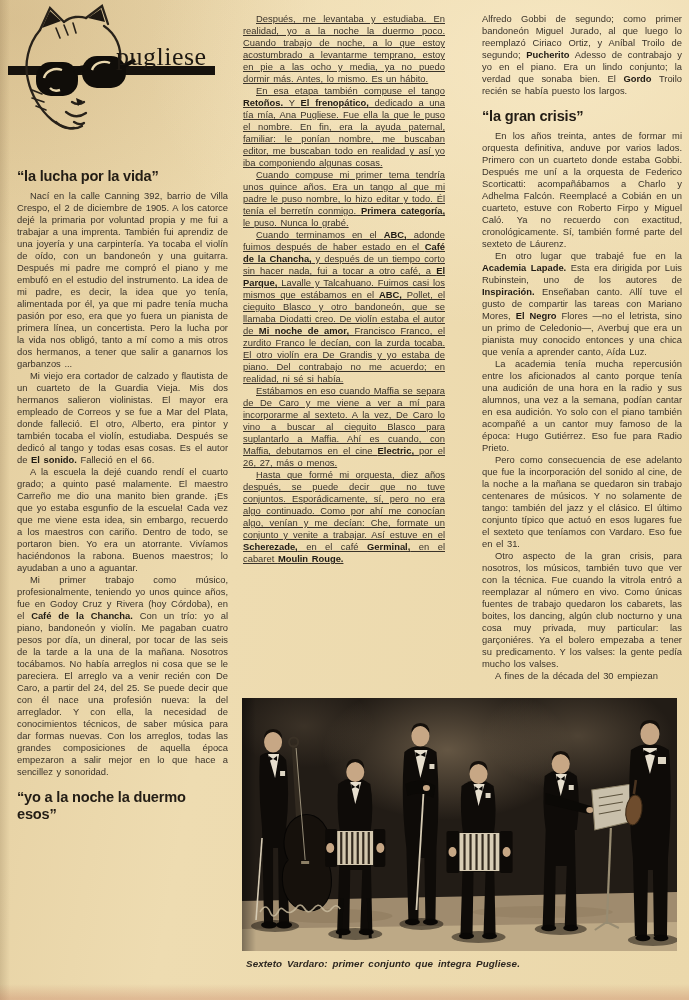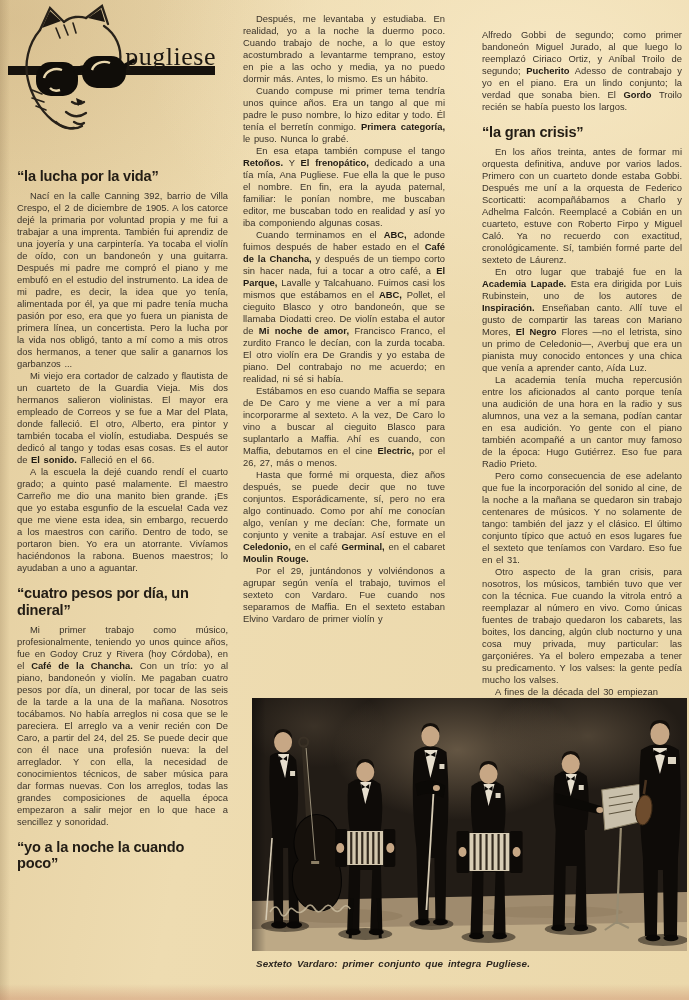--- a/index.html
+++ b/index.html
@@ -16,38 +16,38 @@
     background:linear-gradient(180deg,rgba(0,0,0,0) 0%,rgba(190,110,85,.30) 90%);
   }
   .page::before{
     content:"";position:absolute;top:0;bottom:0;left:0;width:10px;pointer-events:none;
     background:linear-gradient(90deg,rgba(80,55,25,.16),rgba(80,55,25,0));
   }
   
   .mast-rule{position:absolute;left:8px;top:66px;width:207px;height:9px;background:#16120d;}
   .cat-logo{position:absolute;left:16px;top:4px;width:122px;height:130px;z-index:2;}
   .title{
-    position:absolute;left:116px;top:27px;width:100px;z-index:3;text-align:right;
+    position:absolute;left:116px;top:27px;width:100px;z-index:3;text-align:left;
     font-family:"Liberation Serif",serif;font-size:26px;font-weight:400;color:#1d1812;
     letter-spacing:.5px;line-height:1;
   }
   
   .col{position:absolute;color:#3a332a;font-size:9.4px;line-height:12px;
        text-align:justify;word-spacing:1px;overflow:hidden;}
   .col1{left:17px;top:124px;width:211px;height:872px;margin-top:43px;}
-  .col2{left:243px;top:13px;width:202px;height:682px;}
-  .col3{left:482px;top:29px;width:200px;height:682px;}
+  .col2{left:243px;top:13px;width:202px;height:682px;text-decoration:underline;}
+  .col3{left:482px;top:13px;width:200px;height:682px;}
   .body-p{margin:0;text-indent:13px;}
   .body-p.no-indent{text-indent:0;}
   .body-p b{color:#201b14;}
   .sec-h{font-size:14.6px;font-weight:bold;line-height:1.12;color:#231d15;
          letter-spacing:-.2px;margin:11px 0 6px;text-align:left;word-spacing:0;}
   .col .sec-h:first-child{margin-top:1px;}
   
-  .photo-fig{position:absolute;left:252px;top:698px;width:435px;margin:0;z-index:3;}
+  .photo-fig{position:absolute;left:242px;top:698px;width:435px;margin:0;z-index:3;}
   .photo-svg{display:block;width:435px;height:253px;}
   .caption{margin:7px 0 0 4px;font-size:9.8px;font-style:italic;font-weight:bold;
            color:#2c261f;word-spacing:2px;letter-spacing:.1px;}
 </style>
 </head>
 <body>
 
 <div class="page">
 
   <header>
@@ -76,39 +76,37 @@
       <path d="M60 94 l7 3 l-5 5 z" fill="#1d1812"></path>
     </svg>
     <h1 class="title">pugliese</h1>
   </header>
 
   <section class="col col1">
       <h2 class="sec-h">“la lucha por la vida”</h2>
       <p class="body-p">Nací en la calle Canning 392, barrio de Villa Crespo, el 2 de diciembre de 1905. A los catorce dejé la primaria por voluntad propia y me fui a trabajar a una imprenta. También fui aprendiz de una joyería y una carpintería. Ya tocaba el violín de oído, con un bandoneón y una guitarra. Después mi padre me compró el piano y me embufó en el estudio del instrumento. La idea de mi padre, es decir, la idea que yo tenía, alimentada por él, ya que mi padre tenía mucha pasión por eso, era que yo fuera un pianista de primera línea, un concertista. Pero la lucha por la vida nos obligó, tanto a mí como a mis otros dos hermanos, a tener que salir a ganarnos los garbanzos ...</p>
       <p class="body-p">Mi viejo era cortador de calzado y flautista de un cuarteto de la Guardia Vieja. Mis dos hermanos salieron violinistas. El mayor era empleado de Correos y se fue a Mar del Plata, donde falleció. El otro, Alberto, era pintor y también tocaba el violín, estudiaba. Después se dedicó al tango y todas esas cosas. Es el autor de <b>El sonido.</b> Falleció en el 66.</p>
       <p class="body-p">A la escuela la dejé cuando rendí el cuarto grado; a quinto pasé malamente. El maestro Carreño me dio una manito bien grande. ¡Es que yo estaba esgunfio de la escuela! Cada vez que me viene esta idea, sin embargo, recuerdo a los maestros con cariño. Dentro de todo, se portaron bien. Yo era un atorrante. Vivíamos haciéndonos la rabona. Buenos maestros; lo ayudaban a uno a aguantar.</p>
-      <h2 class="sec-h">“cuatro pesos por día, un dineral”</h2>
       <p class="body-p">Mi primer trabajo como músico, profesionalmente, teniendo yo unos quince años, fue en Godoy Cruz y Rivera (hoy Córdoba), en el <b>Café de la Chancha.</b> Con un trío: yo al piano, bandoneón y violín. Me pagaban cuatro pesos por día, un dineral, por tocar de las seis de la tarde a la una de la mañana. Nosotros tocábamos. No había arreglos ni cosa que se le pareciera. El arreglo va a venir recién con De Caro, a partir del 24, del 25. Se puede decir que con él nace una profesión nueva: la del arreglador. Y con ella, la necesidad de conocimientos técnicos, de saber música para dar formas nuevas. Con los arreglos, todas las grandes composiciones de aquella época empezaron a salir mejor en lo que hace a sencillez y sonoridad.</p>
-      <h2 class="sec-h">“yo a la noche la cuando poco”</h2>
+      <h2 class="sec-h">“yo a la noche la duermo esos”</h2>
     </section>
   <section class="col col2">
       <p class="body-p">Después, me levantaba y estudiaba. En realidad, yo a la noche la duermo poco. Cuando trabajo de noche, a lo que estoy acostumbrado a levantarme temprano, estoy en pie a las ocho y media, ya no puedo dormir más. Antes, lo mismo. Es un hábito.</p>
+      <p class="body-p">En esa etapa también compuse el tango <b>Retoños.</b> Y <b>El frenopático,</b> dedicado a una tía mía, Ana Pugliese. Fue ella la que le puso el nombre. En fin, era la ayuda paternal, familiar: le ponían nombre, me buscaban editor, me buscaban todo en realidad y así yo iba componiendo algunas cosas.</p>
       <p class="body-p">Cuando compuse mi primer tema tendría unos quince años. Era un tango al que mi padre le puso nombre, lo hizo editar y todo. Él tenía el berretín conmigo. <b>Primera categoría,</b> le puso. Nunca lo grabé.</p>
-      <p class="body-p">En esa etapa también compuse el tango <b>Retoños.</b> Y <b>El frenopático,</b> dedicado a una tía mía, Ana Pugliese. Fue ella la que le puso el nombre. En fin, era la ayuda paternal, familiar: le ponían nombre, me buscaban editor, me buscaban todo en realidad y así yo iba componiendo algunas cosas.</p>
       <p class="body-p">Cuando terminamos en el <b>ABC,</b> adonde fuimos después de haber estado en el <b>Café de la Chancha,</b> y después de un tiempo corto sin hacer nada, fui a tocar a otro café, a <b>El Parque,</b> Lavalle y Talcahuano. Fuimos casi los mismos que estábamos en el <b>ABC,</b> Pollet, el cieguito Blasco y otro bandoneón, que se llamaba Diodatti creo. De violín estaba el autor de <b>Mi noche de amor,</b> Francisco Franco, el zurdito Franco le decían, con la zurda tocaba. El otro violín era De Grandis y yo estaba de piano. Del contrabajo no me acuerdo; en realidad, ni sé si había.</p>
       <p class="body-p">Estábamos en eso cuando Maffia se separa de De Caro y me viene a ver a mí para incorporarme al sexteto. A la vez, De Caro lo vino a buscar al cieguito Blasco para suplantarlo a Maffia. Ahí es cuando, con Maffia, debutamos en el cine <b>Electric,</b> por el 26, 27, más o menos.</p>
-      <p class="body-p">Hasta que formé mi orquesta, diez años después, se puede decir que no tuve conjuntos. Esporádicamente, sí, pero no era algo continuado. Como por ahí me conocían algo, venían y me decían: Che, formate un conjunto y venite a trabajar. Así estuve en el <b>Celedonio,</b> en el café <b>Germinal,</b> en el cabaret <b>Moulin Rouge.</b></p>
-      <p class="body-p">Por el 29, juntándonos y volviéndonos a agrupar según venía el trabajo, tuvimos el sexteto con Vardaro. Fue cuando nos separamos de Maffia. En el sexteto estaban Elvino Vardaro de primer violín y</p>
+      <p class="body-p">Hasta que formé mi orquesta, diez años después, se puede decir que no tuve conjuntos. Esporádicamente, sí, pero no era algo continuado. Como por ahí me conocían algo, venían y me decían: Che, formate un conjunto y venite a trabajar. Así estuve en el <b>Scherezade,</b> en el café <b>Germinal,</b> en el cabaret <b>Moulin Rouge.</b></p>
     </section>
   <section class="col col3">
       <p class="body-p no-indent">Alfredo Gobbi de segundo; como primer bandoneón Miguel Jurado, al que luego lo reemplazó Ciriaco Ortiz, y Aníbal Troilo de segundo; <b>Pucherito</b> Adesso de contrabajo y yo en el piano. Era un lindo conjunto; la verdad que sonaba bien. El <b>Gordo</b> Troilo recién se había puesto los largos.</p>
       <h2 class="sec-h">“la gran crisis”</h2>
       <p class="body-p">En los años treinta, antes de formar mi orquesta definitiva, anduve por varios lados. Primero con un cuarteto donde estaba Gobbi. Después me uní a la orquesta de Federico Scorticatti: acompañábamos a Charlo y Adhelma Falcón. Reemplacé a Cobián en un cuarteto, estuve con Roberto Firpo y Miguel Caló. Ya no recuerdo con exactitud, cronológicamente. Sí, también formé parte del sexteto de Láurenz.</p>
       <p class="body-p">En otro lugar que trabajé fue en la <b>Academia Lapade.</b> Esta era dirigida por Luis Rubinstein, uno de los autores de <b>Inspiración.</b> Enseñaban canto. Allí tuve el gusto de compartir las tareas con Mariano Mores, <b>El Negro</b> Flores —no el letrista, sino un primo de Celedonio—, Averbuj que era un pianista muy conocido entonces y una chica que venía a aprender canto, Aída Luz.</p>
-      <p class="body-p">La academia tenía mucha repercusión entre los aficionados al canto porque tenía una audición de una hora en la radio y sus alumnos, una vez a la semana, podían cantar en esa audición. Yo gente con el piano también acompañé a un cantor muy famoso de la época: Hugo Gutiérrez. Eso fue para Radio Prieto.</p>
+      <p class="body-p">La academia tenía mucha repercusión entre los aficionados al canto porque tenía una audición de una hora en la radio y sus alumnos, una vez a la semana, podían cantar en esa audición. Yo solo con el piano también acompañé a un cantor muy famoso de la época: Hugo Gutiérrez. Eso fue para Radio Prieto.</p>
       <p class="body-p">Pero como consecuencia de ese adelanto que fue la incorporación del sonido al cine, de la noche a la mañana se quedaron sin trabajo centenares de músicos. Y no solamente de tango: también del jazz y el clásico. El último conjunto típico que actuó en esos lugares fue el sexteto que teníamos con Vardaro. Eso fue en el 31.</p>
       <p class="body-p">Otro aspecto de la gran crisis, para nosotros, los músicos, también tuvo que ver con la técnica. Fue cuando la vitrola entró a reemplazar al número en vivo. Como únicas fuentes de trabajo quedaron los cabarets, las boites, los dancing, algún club nocturno y una cosa muy privada, muy particular: las garçoniéres. Ya el bolero empezaba a tener su predicamento. Y los valses: la gente pedía mucho los valses.</p>
       <p class="body-p">A fines de la década del 30 empiezan</p>
     </section>
 
   <figure class="photo-fig">
     <svg class="photo-svg" viewBox="0 0 434 253" preserveAspectRatio="none">
       <defs>
         <radialGradient id="smk" cx="0.5" cy="0.5" r="0.5">
           <stop offset="0" stop-color="#8a775d" stop-opacity="0.85"></stop>

